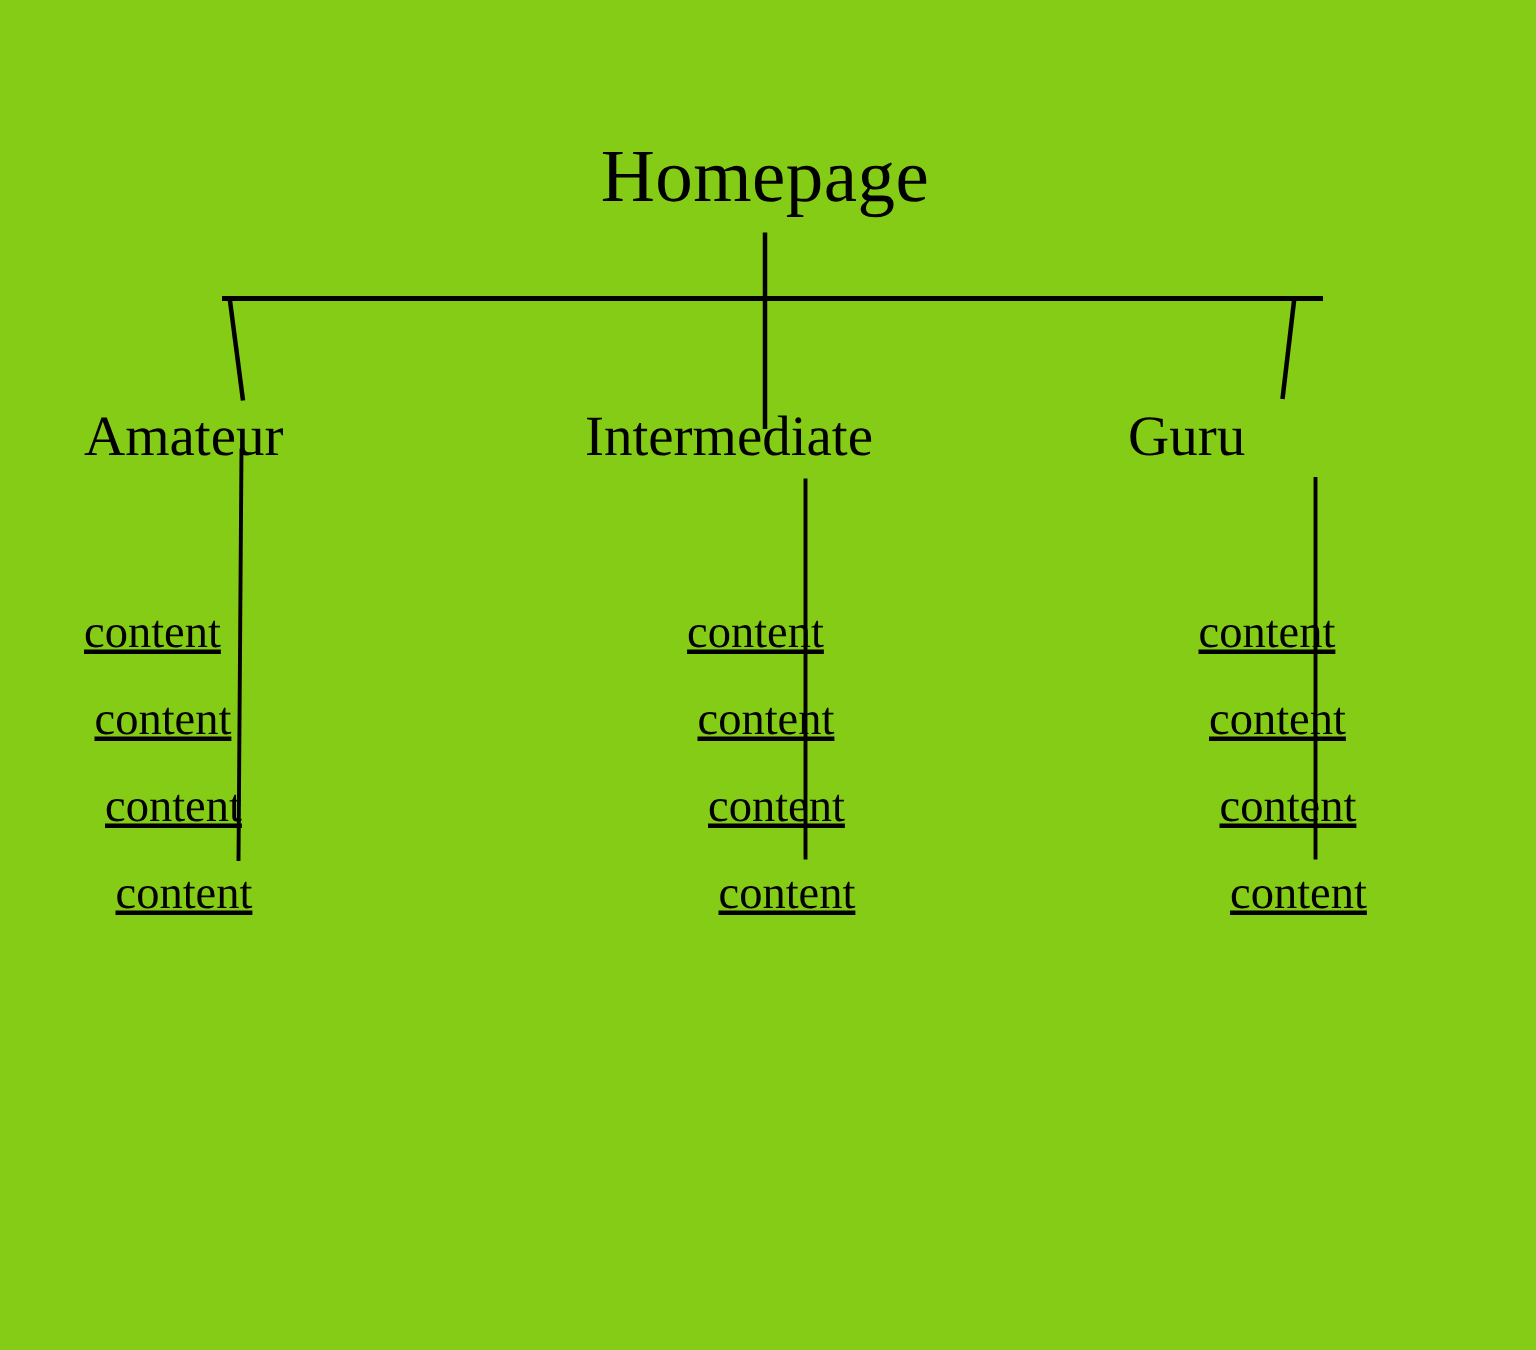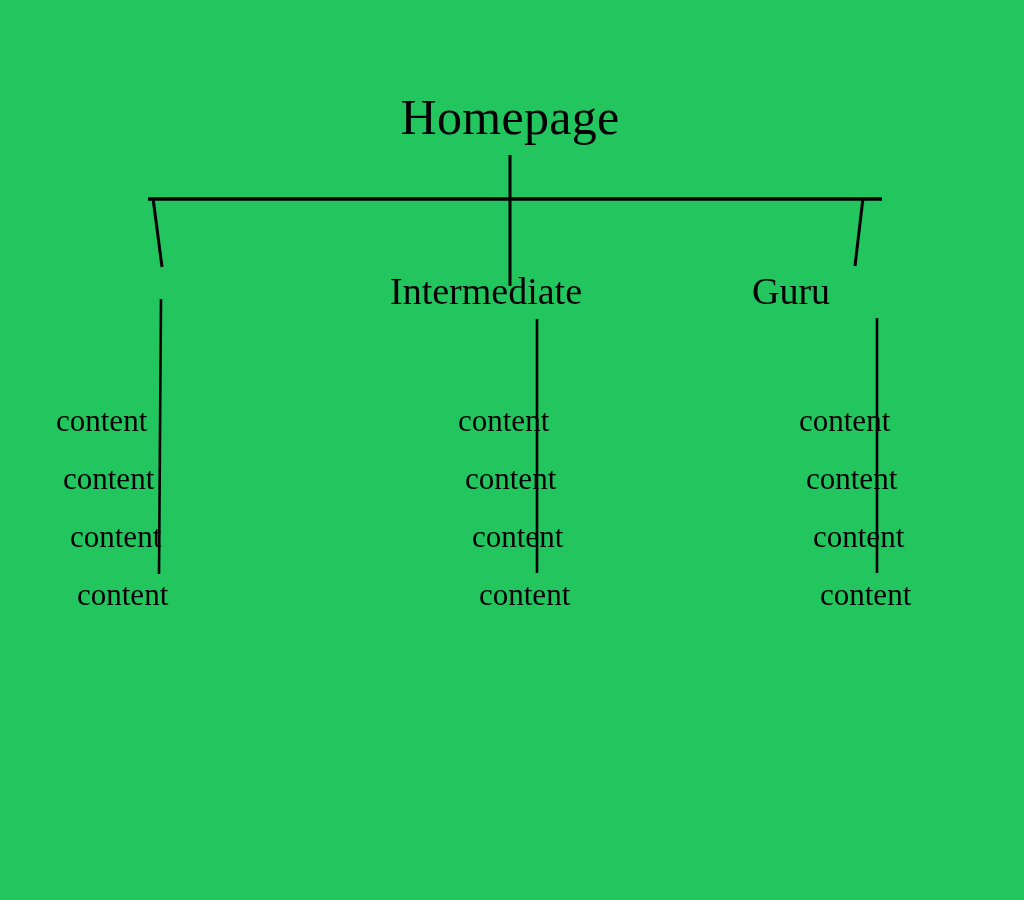--- a/index.html
+++ b/index.html
@@ -9,21 +9,21 @@
   }
   body {
     font-family: "Liberation Serif", "DejaVu Serif", serif;
     color: #000000;
   }
 
   #canvas {
     position: relative;
     width: 1024px;
     height: 900px;
-    background: #22c55e;
+    background: #84cc16;
     overflow: hidden;
   }
 
   
   .root-title {
     position: absolute;
     left: 0;
     top: 92px;
     width: 1024px;
     text-align: center;
@@ -69,20 +69,21 @@
     font-size: 31px;
     line-height: 1;
   }
   .content-col.col-0 { left: 56px;  top: 405px; }
   .content-col.col-1 { left: 458px; top: 405px; }
   .content-col.col-2 { left: 799px; top: 405px; }
 
   .content-item {
     white-space: nowrap;
     height: 58px;
+    text-decoration: underline;
   }
   .content-item.i0 { padding-left: 0px;  }
   .content-item.i1 { padding-left: 7px;  }
   .content-item.i2 { padding-left: 14px; }
   .content-item.i3 { padding-left: 21px; }
 </style>
 </head>
 <body>
 
 <div id="canvas">
@@ -98,20 +99,23 @@
     <line class="rail" x1="148" y1="199" x2="882" y2="199"></line>
 
     <line class="stem" x1="153" y1="198" x2="162" y2="267"></line>
     <line class="stem" x1="863" y1="198" x2="855" y2="266"></line>
 
     <line class="drop" x1="161" y1="299" x2="159" y2="574"></line>
     <line class="drop" x1="537" y1="319" x2="537" y2="573"></line>
     <line class="drop" x1="877" y1="318" x2="877" y2="573"></line>
   </svg>
 
+  <div class="branch-label amateur">
+    <span>Amateur</span>
+  </div>
   <div class="branch-label intermediate">
     <span>Intermediate</span>
   </div>
   <div class="branch-label guru">
     <span>Guru</span>
   </div>
 
   <div class="content-col col-0">
     <div class="content-item i0">content</div>
     <div class="content-item i1">content</div>

